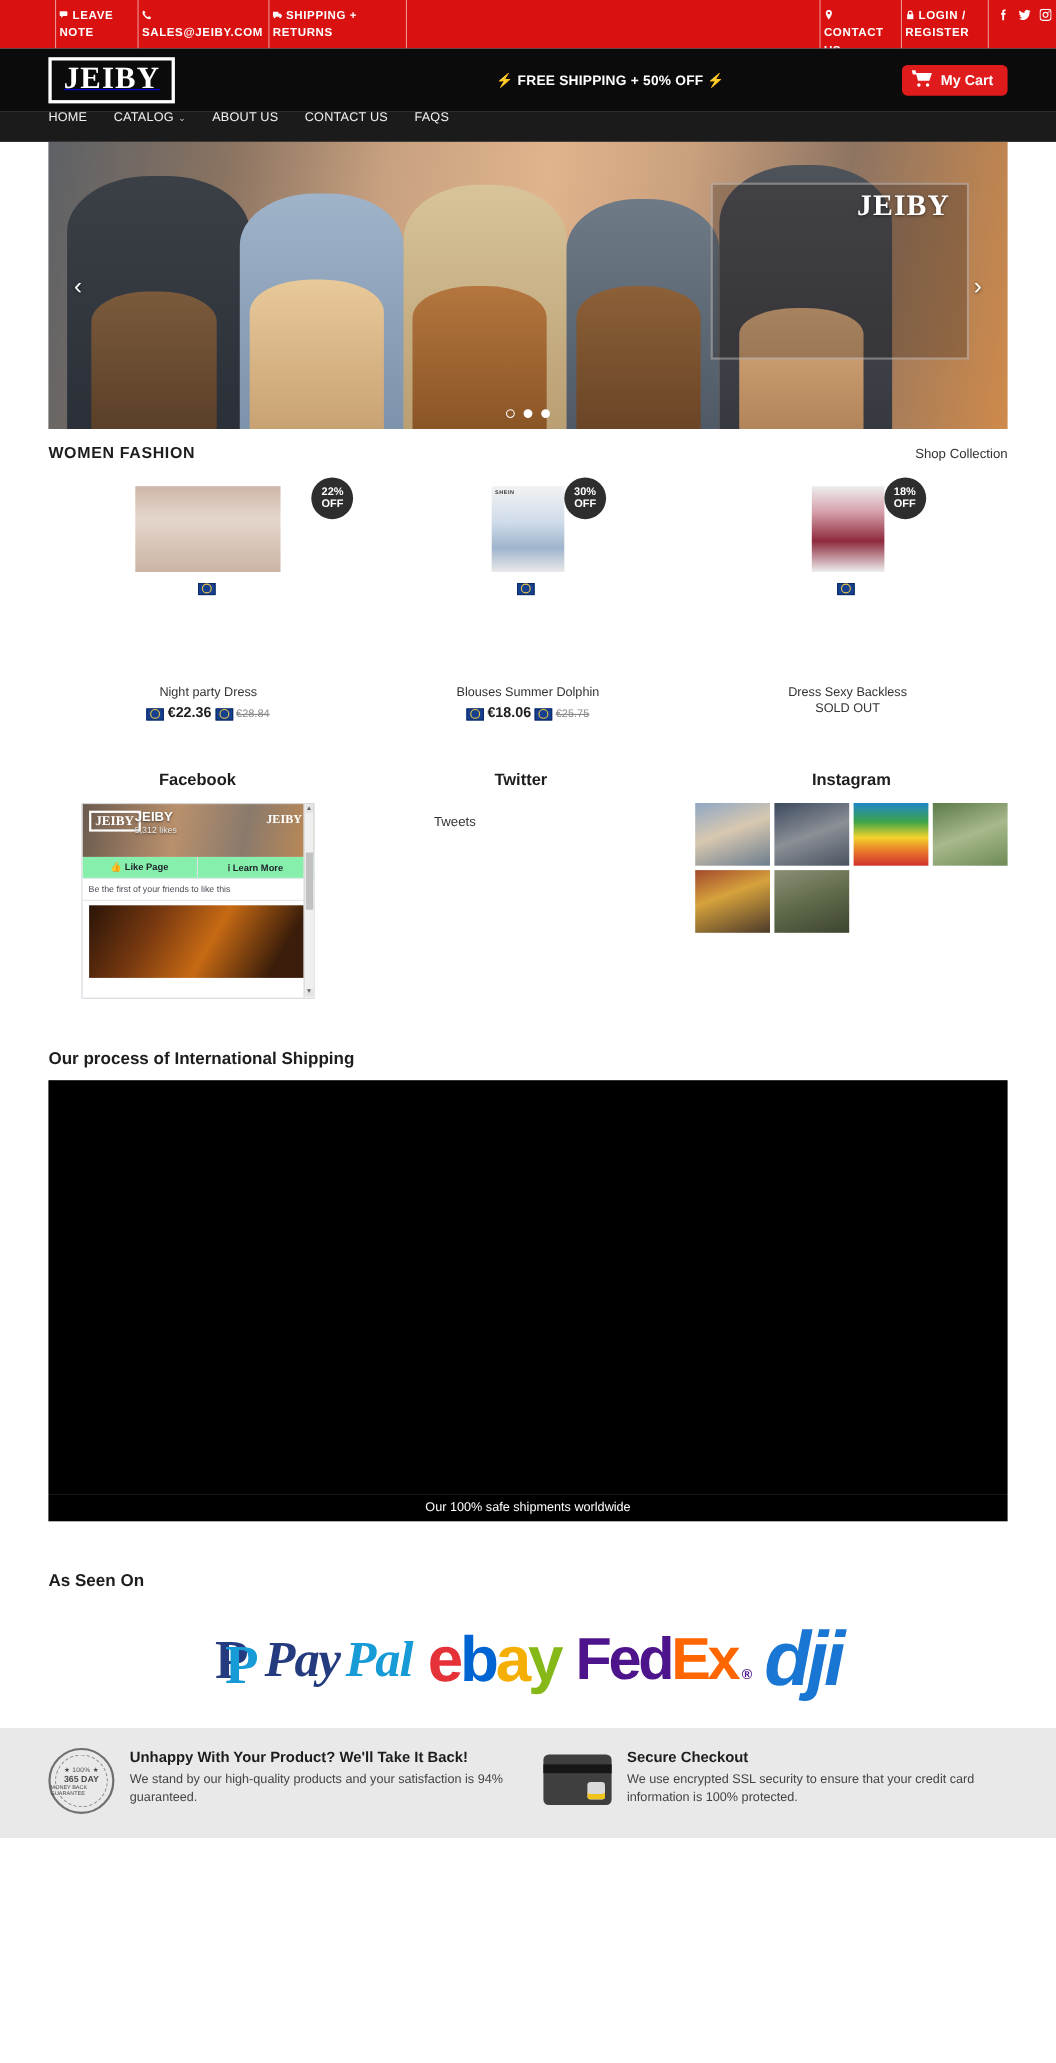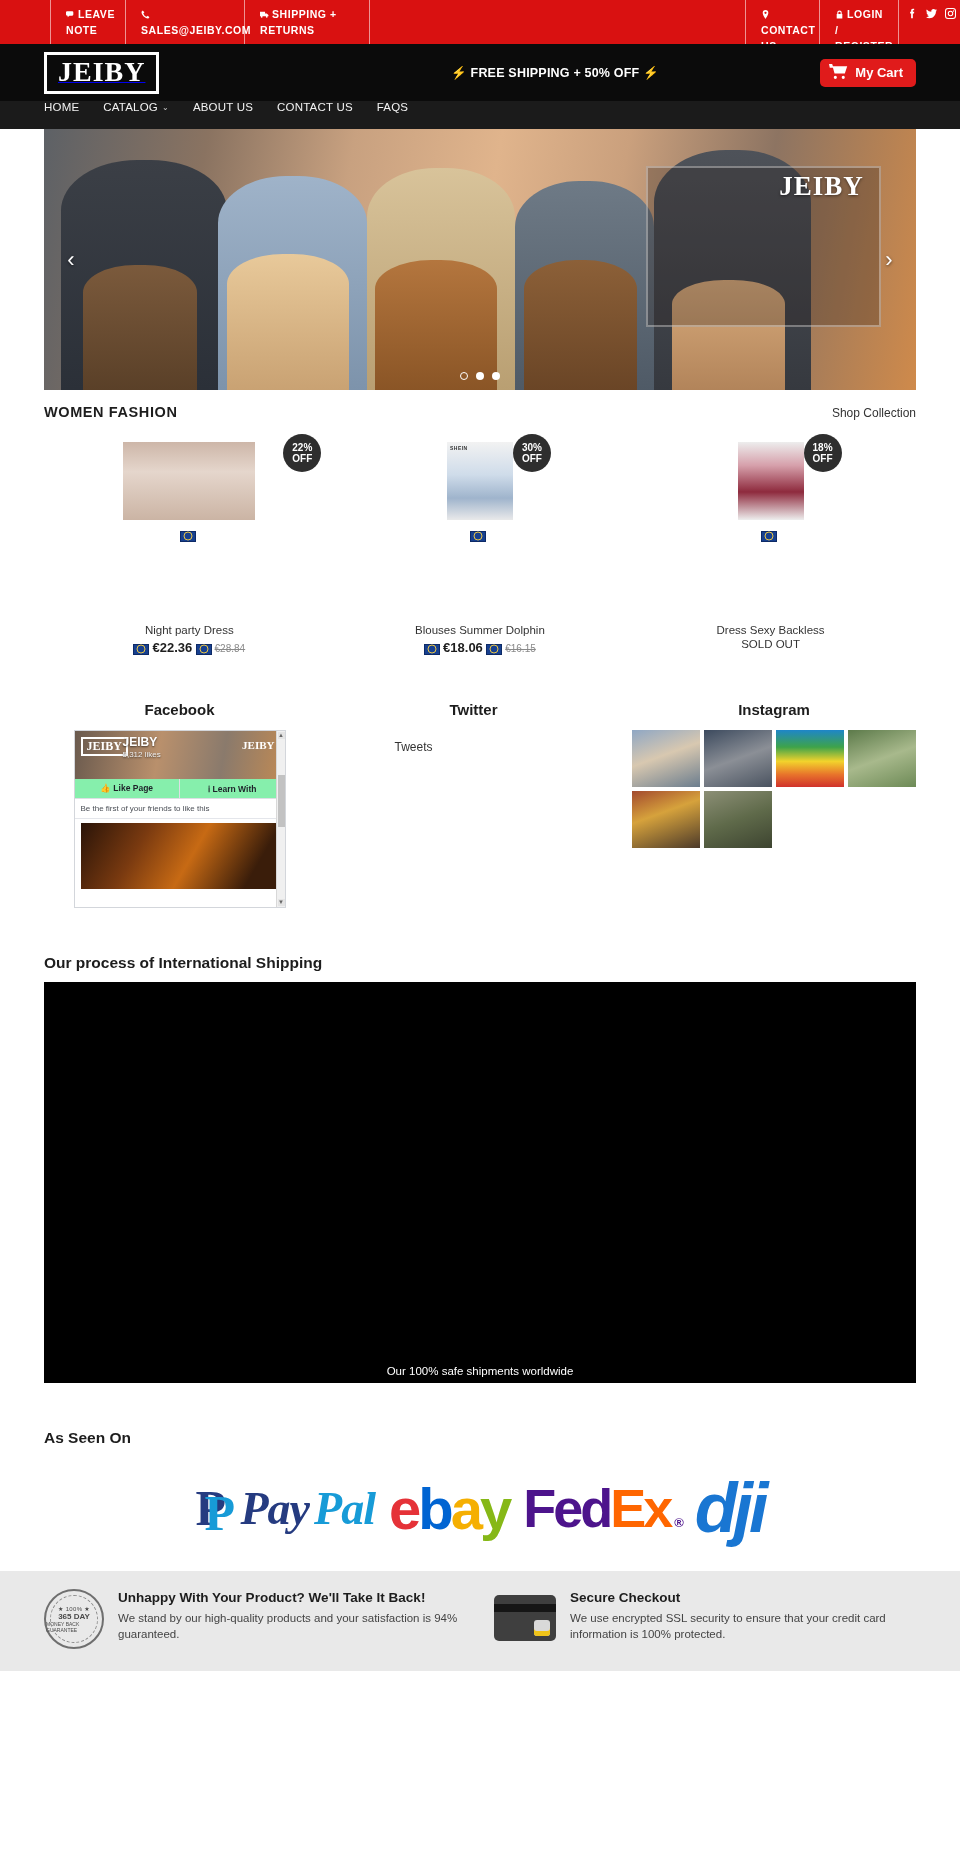--- a/index.html
+++ b/index.html
@@ -20,21 +20,21 @@
     display: flex;
     align-items: stretch;
     font-size: 10.5px;
     letter-spacing: .55px;
     text-transform: uppercase;
     font-weight: 600;
   }
   .topbar-spacer-l { width: 50px; }
   .tb-item {
     border-left: 1px solid rgba(255,255,255,.55);
-    padding: 6px 9px 0 15px;
+    padding: 6px 9px 0 3px;
     display: block;
     line-height: 16px;
     color: #fff;
     text-decoration: none;
     white-space: normal;
   }
   .tb-item.first { border-left: 1px solid rgba(255,255,255,.55); }
   .tb-leave { width: 75px; }
   .tb-mail  { width: 119px; }
   .tb-ship  { width: 125px; }
@@ -561,21 +561,21 @@
         <div class="badge" style="right:-38px">
           <span>30%</span>
           <span>OFF</span>
         </div>
       </div>
       <div class="flag-row"><span class="flag"></span></div>
       <div class="prod-info">
         <div class="prod-title">Blouses Summer Dolphin</div>
         <div class="prod-price-row">
           <span class="flag"></span><span class="price-now">€18.06</span>
-          <span class="flag"></span><span class="price-old">€16.15</span>
+          <span class="flag"></span><span class="price-old">€25.75</span>
         </div>
       </div>
     </div>
 
     <div class="product">
       <div class="prod-imgwrap">
         <span class="prod-img pi-c"></span>
         <div class="badge" style="right:-38px">
           <span>18%</span>
           <span>OFF</span>
@@ -596,21 +596,21 @@
       <div class="social-h">Facebook</div>
       <div class="fb-widget">
         <div class="fb-cover">
           <div class="fb-cover-logo">JEIBY</div>
           <div class="fb-cover-logo2">JEIBY</div>
           <div class="fb-name">JEIBY</div>
           <div class="fb-likes">5,312 likes</div>
         </div>
         <div class="fb-actions">
           <div class="fb-btn">👍 Like Page</div>
-          <div class="fb-btn">ℹ Learn With</div>
+          <div class="fb-btn">ℹ Learn More</div>
         </div>
         <div class="fb-sub">Be the first of your friends to like this</div>
         <div class="fb-post"></div>
         <div class="fb-scroll">
           <span class="up">▲</span>
           <i></i>
           <span class="dn">▼</span>
         </div>
       </div>
     </div>

